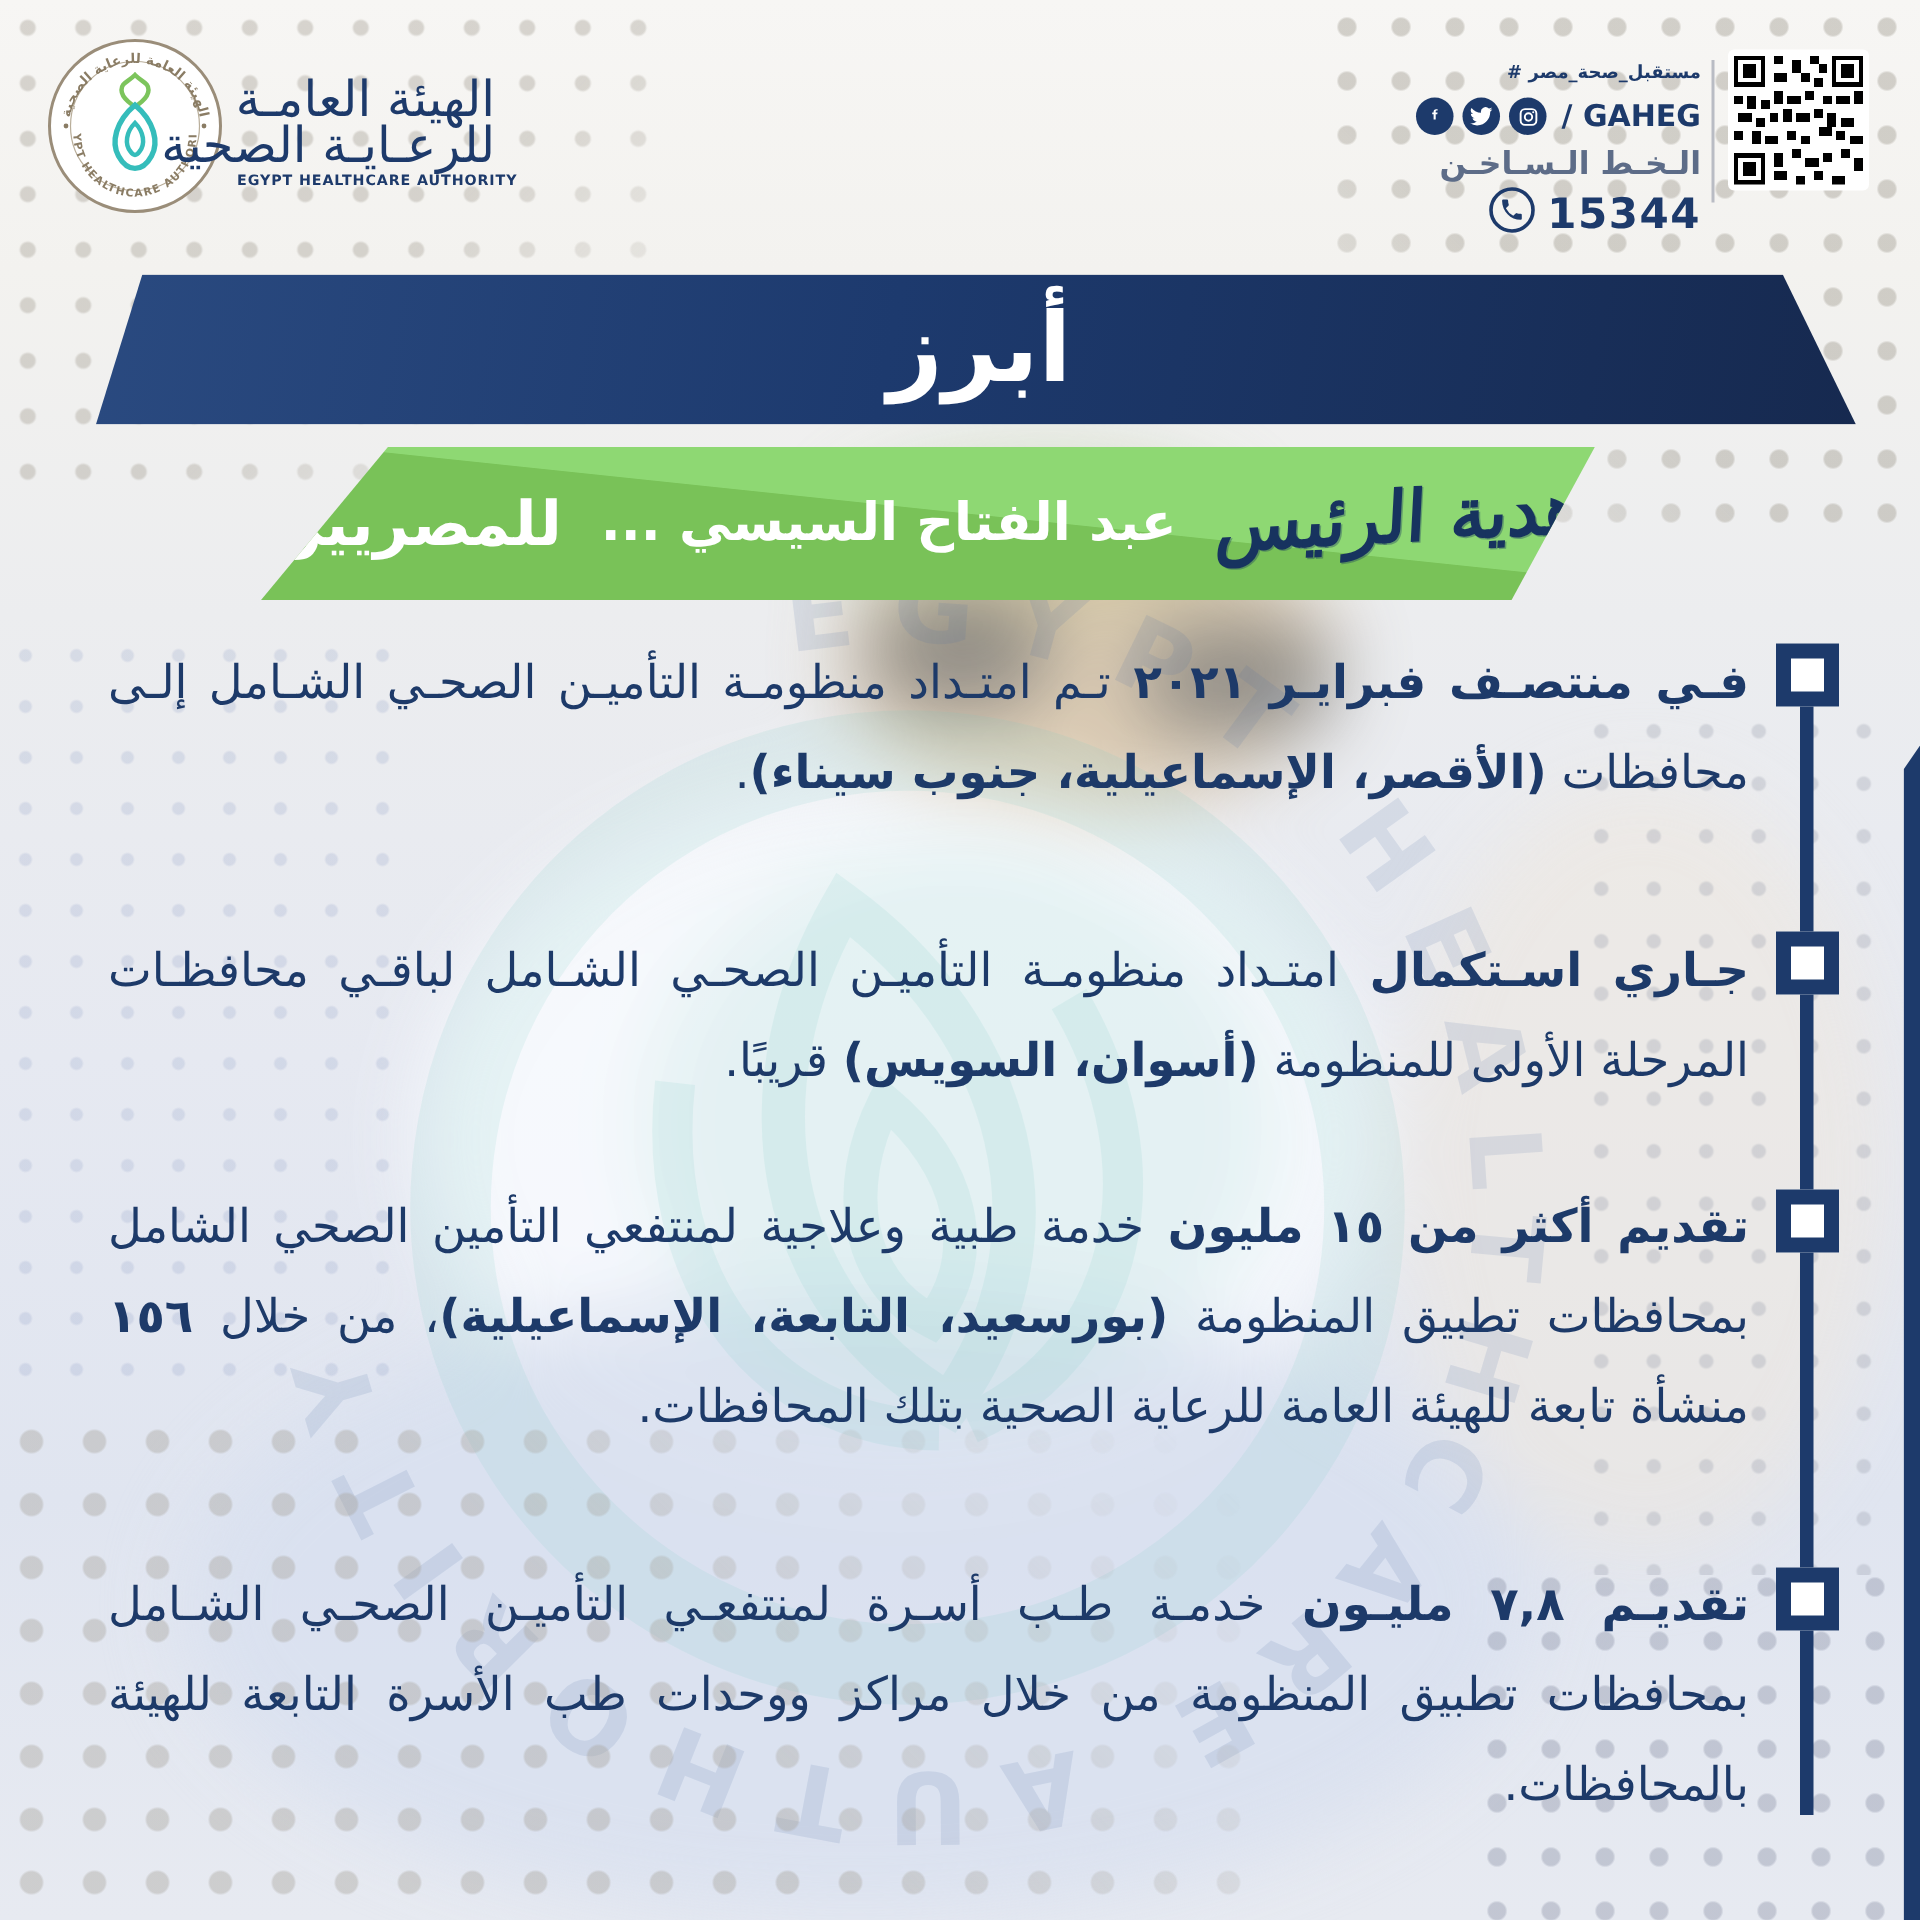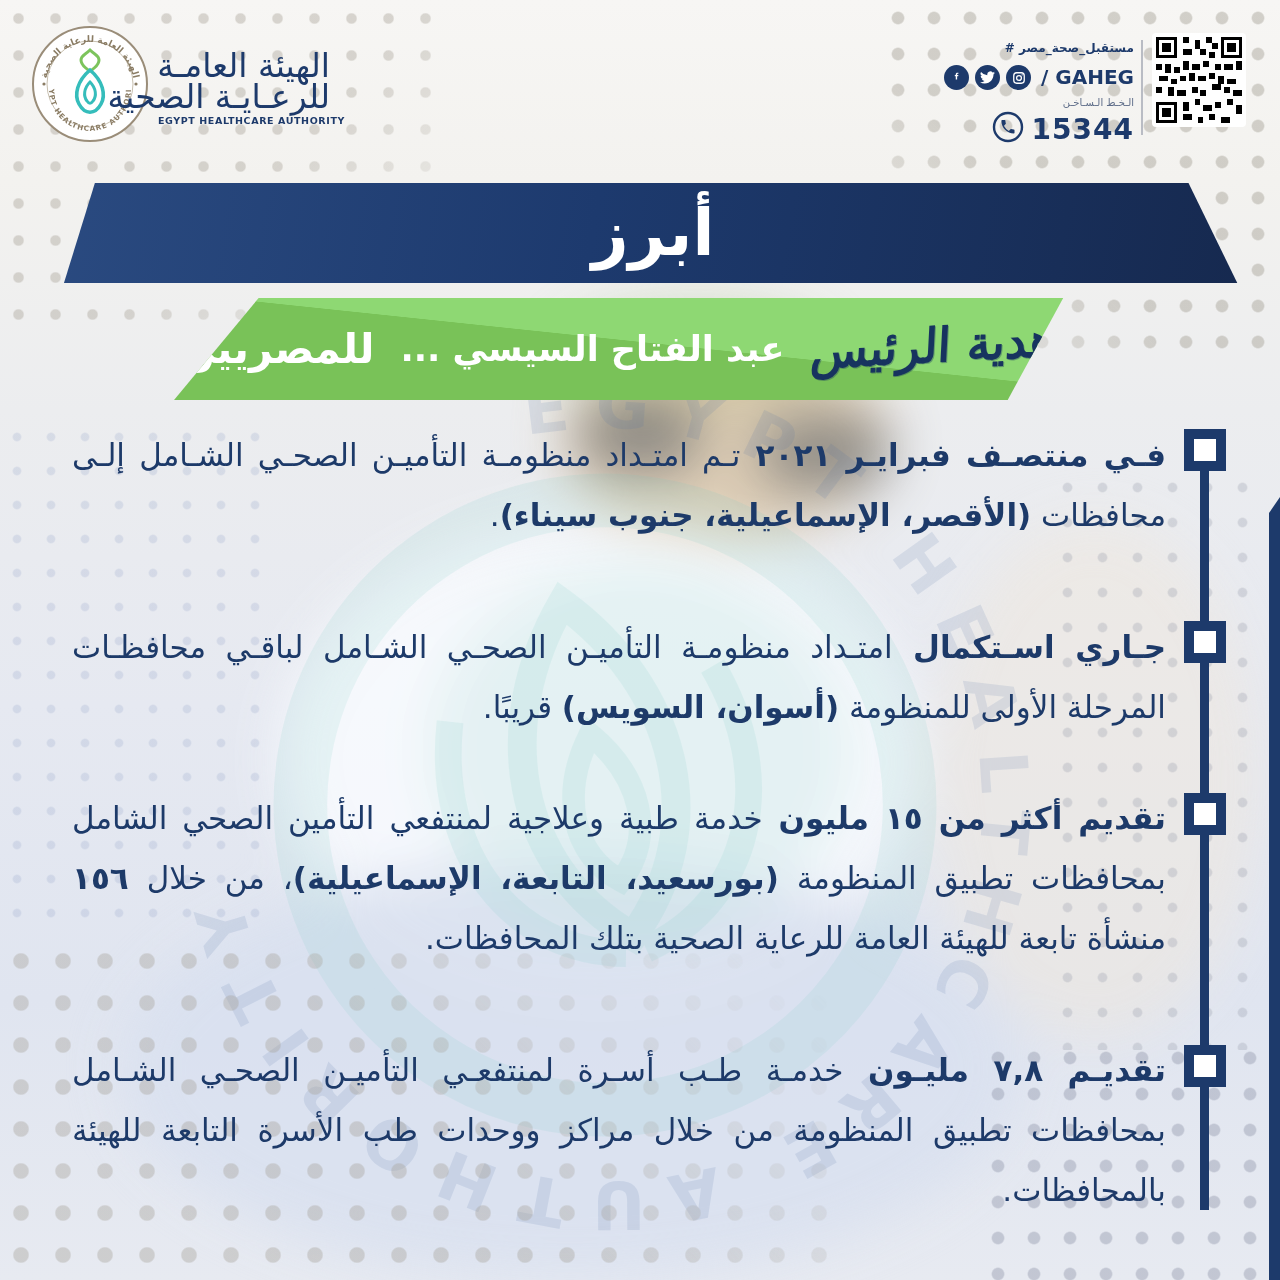--- a/index.html
+++ b/index.html
@@ -31,21 +31,21 @@
   
   .seal{position:absolute;left:30px;top:24px;width:120px;height:120px;}
   .brand{position:absolute;left:158px;top:50px;width:172px;text-align:center;color:#1d3a6b;direction:rtl;}
   .brand .l1,.brand .l2{font-size:33px;font-weight:400;line-height:31px;white-space:nowrap;}
   .brand .l3{font-size:9.5px;font-weight:700;letter-spacing:.6px;margin-top:3px;white-space:nowrap;direction:ltr;}
   .contact{position:absolute;left:934px;top:36px;width:200px;text-align:right;color:#1d3a6b;}
   .hashtag{font-size:12px;font-weight:600;direction:ltr;line-height:24px;white-space:nowrap;}
   .social{display:flex;justify-content:flex-end;align-items:flex-start;gap:6px;margin-top:5px;direction:ltr;}
   .sicon{width:25px;height:25px;border-radius:50%;background:#1d3a6b;display:flex;align-items:center;justify-content:center;}
   .handle{font-size:20px;font-weight:600;margin-left:4px;white-space:nowrap;}
-  .hotline-label{font-size:10px;font-weight:400;letter-spacing:2px;color:#5d6c88;margin-top:7px;direction:rtl;white-space:nowrap;}
+  .hotline-label{font-size:21px;font-weight:700;letter-spacing:2px;color:#5d6c88;margin-top:7px;direction:rtl;white-space:nowrap;}
   .phone-row{display:flex;justify-content:flex-end;align-items:center;gap:8px;margin-top:3px;direction:ltr;}
   .phone-num{font-size:28px;font-weight:800;letter-spacing:1px;white-space:nowrap;}
   .sep{position:absolute;left:1141px;top:40px;width:2px;height:95px;background:#b9bcc4;}
   .qr{position:absolute;left:1152px;top:33px;width:94px;height:94px;background:#fff;border-radius:4px;padding:4px;}
   
   .title-banner{position:absolute;left:58px;top:183px;width:1190px;height:100px;
     background:linear-gradient(100deg,#2a4a80 0%,#1d3a6e 45%,#16294f 100%);
     clip-path:polygon(3.1% 0,95% 0,99.1% 100%,.5% 100%);
     display:flex;align-items:center;justify-content:center;gap:14px;direction:rtl;color:#fff;
     box-shadow:0 6px 14px rgba(20,40,80,.25);}

